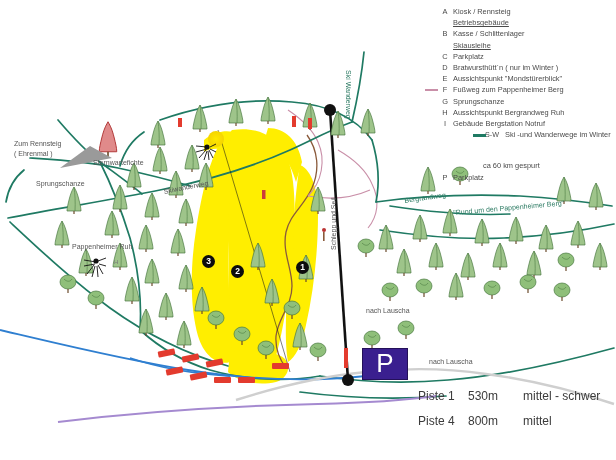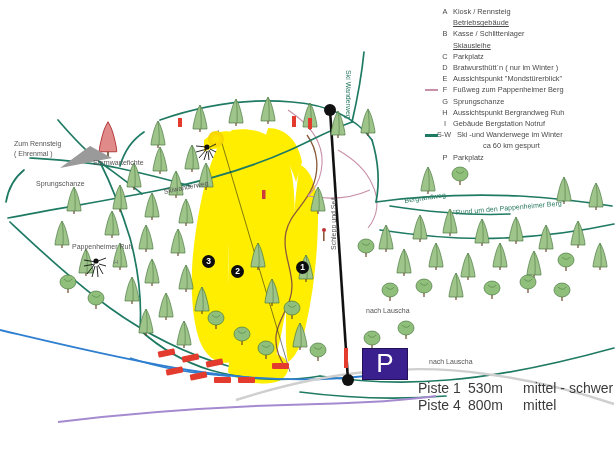--- a/index.html
+++ b/index.html
@@ -6,29 +6,29 @@
   body{width:616px;height:460px;overflow:hidden;
        font-family:"Liberation Sans",sans-serif;color:#3a3a3a;}
   #root{position:relative;width:616px;height:460px;background:#ffffff;}
 
   .legend{position:absolute;left:437px;top:6px;width:176px;font-size:7.4px;line-height:11.2px;color:#4a4a4a;}
   .lrow{display:flex;align-items:flex-start;margin-bottom:0px;}
   .lkey{width:16px;flex:0 0 16px;text-align:center;}
   .lkey.wide{width:20px;flex:0 0 20px;text-align:left;padding-left:0px;font-size:7.2px;}
   .ltxt{flex:1;}
   .lsub{padding-left:16px;text-decoration:underline;}
-  .lsub2{padding-left:46px;}
+  .lsub2{padding-left:46px;margin-top:20px;}
   .swatch{position:absolute;left:0px;width:13px;height:2px;}
 
   .mtxt{position:absolute;font-size:7px;color:#555;white-space:nowrap;}
   .mtxt.green{color:#2b7a62;}
 
   .piste{position:absolute;left:418px;top:380px;font-size:11.5px;color:#3b3b3b;line-height:17px;}
   .piste table{border-collapse:collapse;}
-  .piste td{padding:0 0 0 0;font-size:14px;}
+  .piste td{padding:8px 0 0 0;font-size:12px;}
   .piste td.c1{width:50px;}
   .piste td.c2{width:55px;margin-top:7px;}
 
   .num{position:absolute;width:13px;height:13px;border-radius:50%;background:#0d0d0d;color:#fff;
        font-size:8.5px;font-weight:bold;line-height:13px;text-align:center;}
 
   .pbox{position:absolute;background:#3a1f8f;border:1px solid #241059;}
   .pbox span{display:block;color:#fff;font-size:26px;line-height:28px;text-align:center;font-family:"Liberation Sans",sans-serif;}
 
   .reddash{position:absolute;background:#e33b2e;height:6px;border-radius:1px;}
@@ -319,21 +319,21 @@
     <div class="lrow">
       <div class="lkey">H</div>
       <div class="ltxt">Aussichtspunkt Bergrandweg Ruh</div>
     </div>
 
     <div class="lrow">
       <div class="lkey">I</div>
       <div class="ltxt">Gebäude Bergstation  Notruf</div>
     </div>
 
-    <div class="lrow" style="position:relative;">
+    <div class="lrow" style="position:relative;margin-left:48px;">
       <span class="swatch" style="background:#1f7a63;top:5px;left:-12px;height:2.5px;"></span>
       <div class="lkey wide">S-W</div>
       <div class="ltxt">Ski -und Wanderwege im Winter</div>
     </div>
     <div class="lsub2">ca 60 km gespurt</div>
 
     <div class="lrow">
       <div class="lkey">P</div>
       <div class="ltxt">Parkplatz</div>
     </div>

